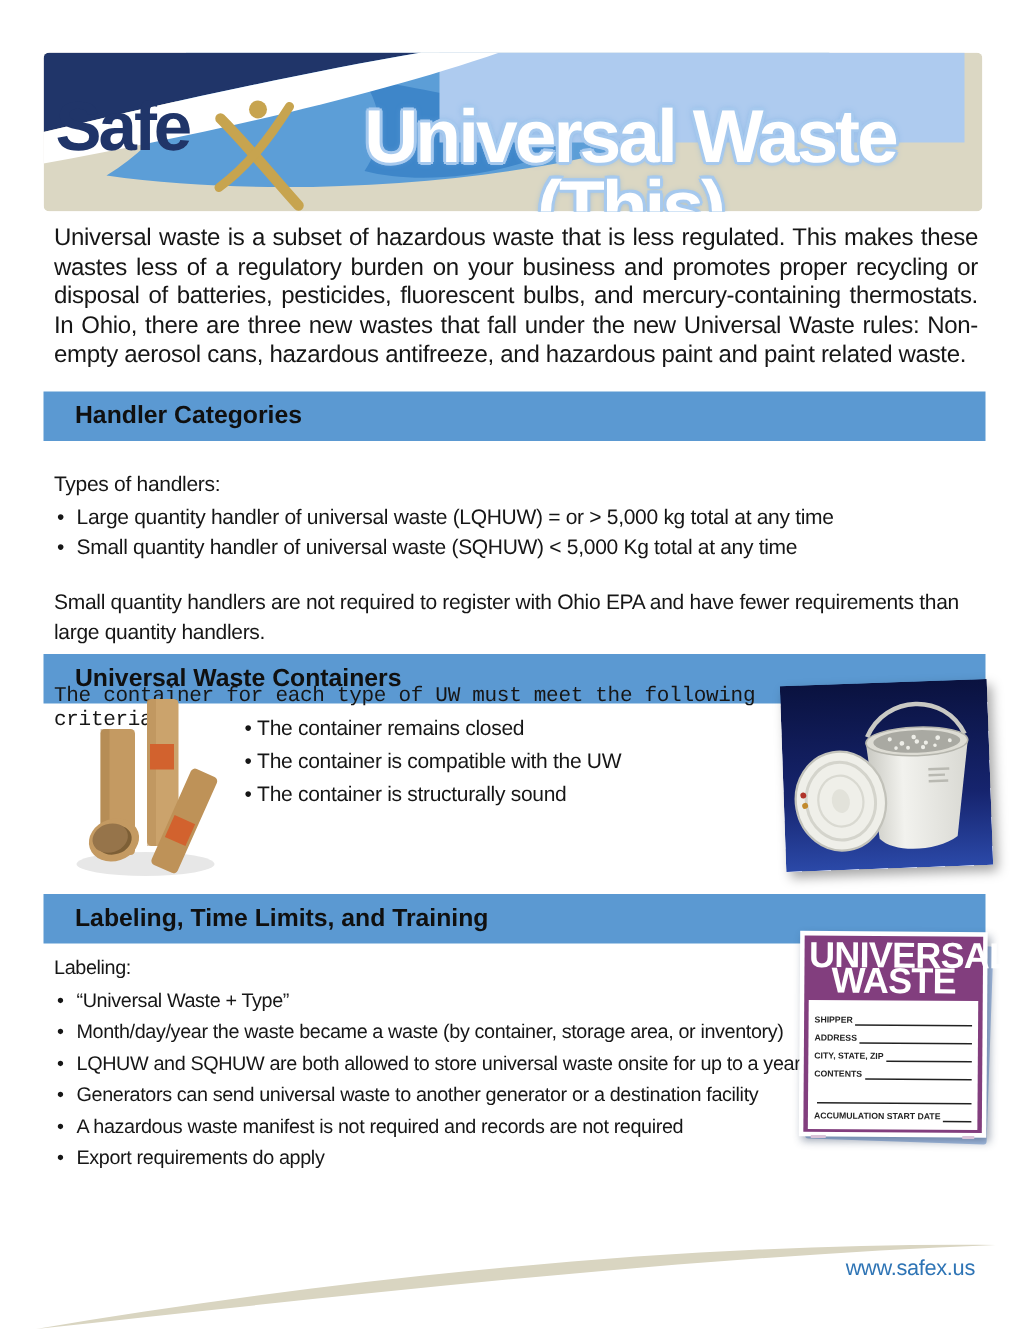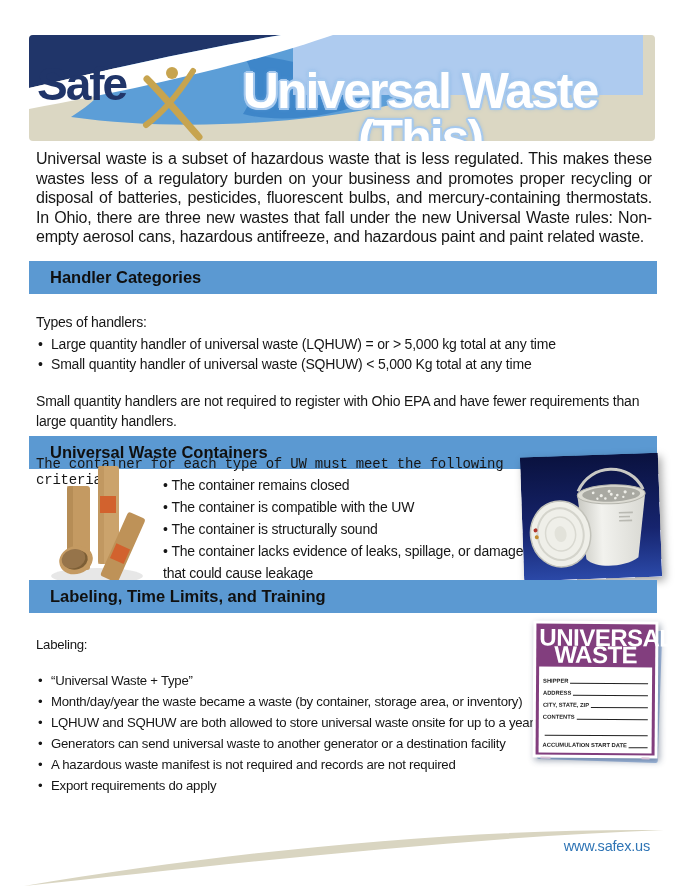--- a/index.html
+++ b/index.html
@@ -21,38 +21,38 @@
     text-shadow:-2px 0 0 #a6c9ee, 2px 0 0 #a6c9ee, 0 -2px 0 #a6c9ee, 0 2px 0 #a6c9ee,
       -1.5px -1.5px 0 #a6c9ee, 1.5px 1.5px 0 #a6c9ee, -1.5px 1.5px 0 #a6c9ee,
       1.5px -1.5px 0 #a6c9ee, 0 0 5px #6fa6dd;margin-top:33px; }
 
   
   .intro { position:absolute; left:36px; top:149px; width:616px; font-size:16px;
            line-height:19.5px; letter-spacing:-0.2px; text-align:justify; }
   .bar { position:absolute; left:29px; width:628px; height:33px; background:#5b99d2;
          display:flex; align-items:center; padding-left:21px; font-size:16.5px;
          font-weight:700; color:#101010; }
-  #bar-handler { top:261px; } #bar-containers { top:420px;margin-top:16px; } #bar-labeling { top:580px; }
+  #bar-handler { top:261px; } #bar-containers { top:420px;margin-top:16px; } #bar-labeling { top:596px; }
 
   .handler-content { position:absolute; left:36px; top:312px; width:614px;
                      font-size:14px; line-height:20.5px; letter-spacing:-0.2px; }
   .handler-content .lead { margin-bottom:1px; }
   .blist .li { position:relative; padding-left:15px; }
   .blist .li::before { content:"\2022"; position:absolute; left:2px; }
   .handler-content .note { margin-top:16px; }
 
   .containers-intro { position:absolute; left:36px; top:456px; width:480px;
                       font-size:14px; letter-spacing:-0.2px;font-family:Liberation Mono, monospace; }
   .containers-bullets { position:absolute; left:163px; top:474px; width:372px;
                         font-size:14px; line-height:22px; letter-spacing:-0.2px; }
   .flatlist .li::before { content:"\2022\00a0"; }
 
   .labeling-content { position:absolute; left:36px; top:634px; width:500px;
                       font-size:13.2px; line-height:21px; letter-spacing:-0.25px; }
-  .labeling-content .lead { margin-bottom:15px; }
+  .labeling-content .lead { margin-bottom:1px; }
 
   
   .photo { position:absolute; }
   #photo-tubes { left:34px; top:460px; width:126px; height:128px; }
   #photo-bucket { left:522px; top:455px; width:138px; height:124px;
                   transform:rotate(-2deg); box-shadow:3px 4px 8px rgba(0,0,0,.35); }
 
   
   .sticker { position:absolute; left:533px; top:621px; width:129px; height:141px; }
   .sticker-back { position:absolute; left:6px; top:8px; width:121px; height:132px;
@@ -139,21 +139,20 @@
         <ellipse cx="42" cy="100" rx="12" ry="9.5" fill="#7d5f36"></ellipse>
         <ellipse cx="40" cy="98" rx="12" ry="9.5" fill="#96744a"></ellipse>
       </g>
     </g>
   </svg>
 
   <div class="containers-bullets flatlist">
     <div class="li">The container remains closed</div>
     <div class="li">The container is compatible with the UW</div>
     <div class="li">The container is structurally sound</div>
-    <div class="li">The container lacks evidence of leaks, spillage, or damage that could cause leakage</div>
   </div>
 
   <svg class="photo" id="photo-bucket" viewBox="0 0 138 124">
     <defs>
       <linearGradient id="bgNavy" x1="0" y1="0" x2="0" y2="1">
         <stop offset="0" stop-color="#0a123f"></stop>
         <stop offset="0.6" stop-color="#16246e"></stop>
         <stop offset="1" stop-color="#2b49a8"></stop>
       </linearGradient>
       <linearGradient id="bucketSide" x1="0" y1="0" x2="1" y2="0">

